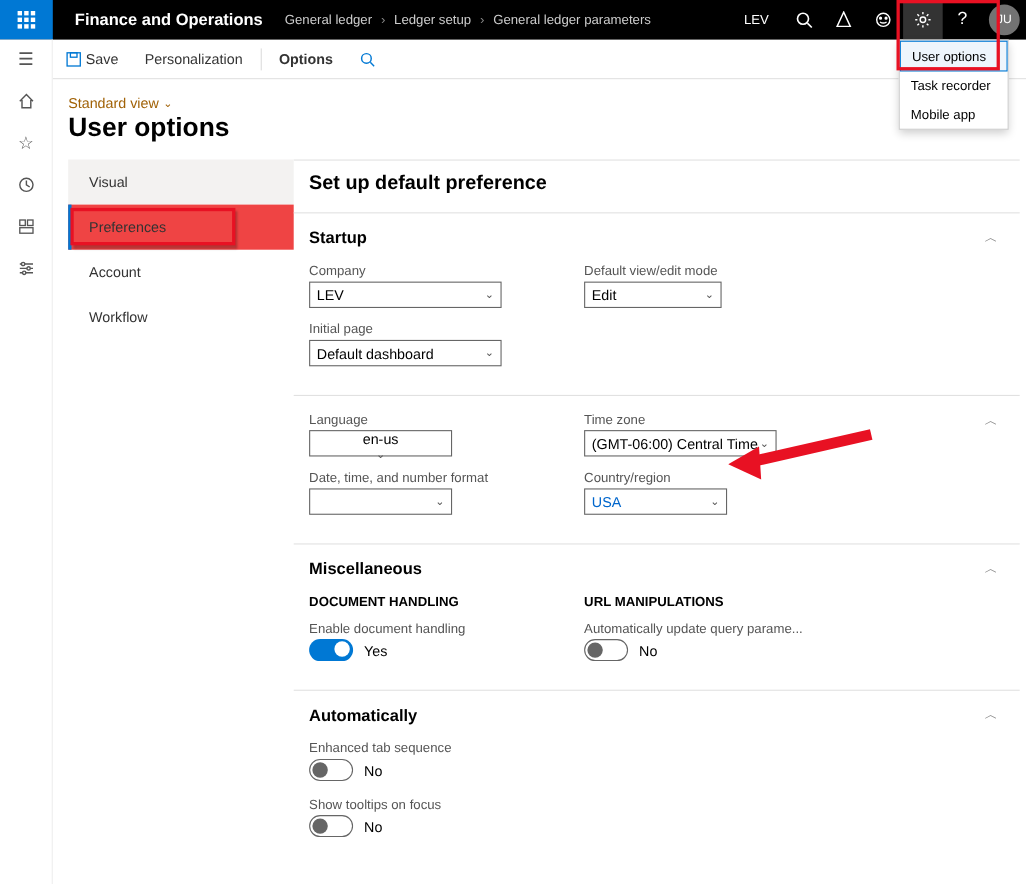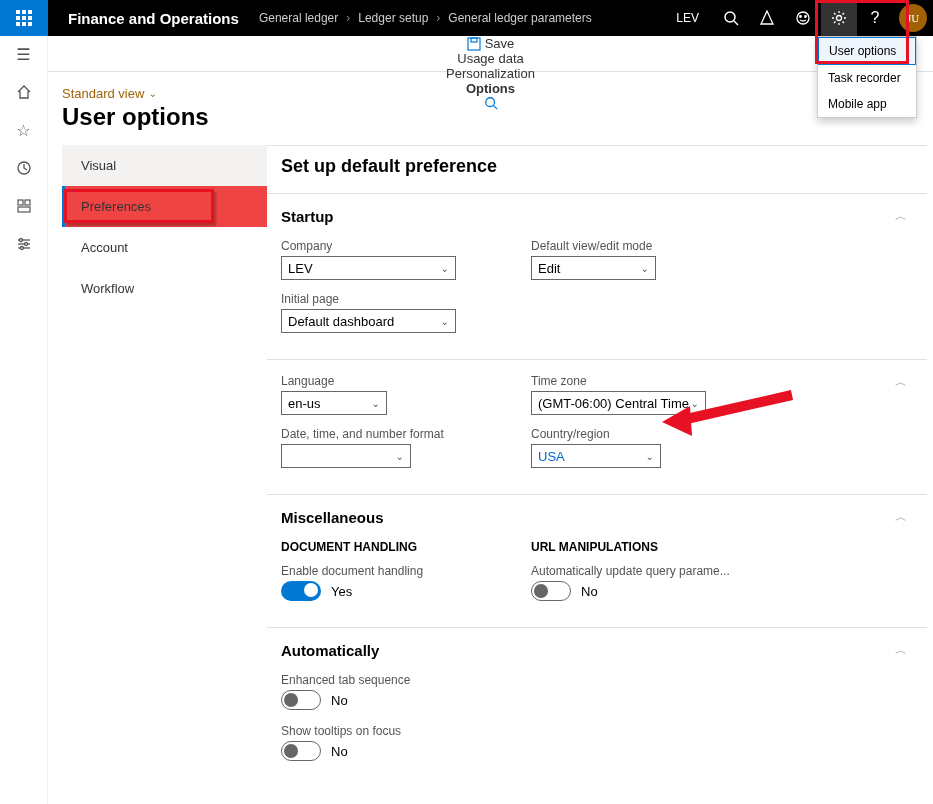--- a/index.html
+++ b/index.html
@@ -11,30 +11,30 @@
 .waffle-grid { display: grid; grid-template-columns: repeat(3,4px); grid-template-rows: repeat(3,4px); gap: 2px; }
 .waffle-grid span { background: #fff; width: 4px; height: 4px; }
 .app-title { font-weight: 600; font-size: 15px; padding: 0 20px; }
 .breadcrumb { display: flex; align-items: center; font-size: 12px; color: #ccc; gap: 8px; }
 .breadcrumb span.sep { color: #888; }
 .topbar-spacer { flex: 1; }
 .top-right { display: flex; align-items: center; height: 100%; }
 .company-tag { font-size: 12px; padding: 0 14px; }
 .top-icon { width: 36px; height: 36px; display: flex; align-items: center; justify-content: center; cursor: pointer; color: #fff; }
 .top-icon.settings { background: #333; }
-.avatar { width: 28px; height: 28px; border-radius: 50%; background: #a16207; color: #fff; font-size: 11px; display: flex; align-items: center; justify-content: center; margin: 0 6px; font-family: Liberation Serif, serif; }
+.avatar { width: 28px; height: 28px; border-radius: 50%; background: #737373; color: #fff; font-size: 11px; display: flex; align-items: center; justify-content: center; margin: 0 6px; }
 .red-box-top { position: absolute; border: 3px solid #e81123; top: 0; right: 24px; width: 94px; height: 64px; z-index: 50; pointer-events: none; }
 
 
 .settings-menu { position: absolute; top: 36px; right: 16px; width: 100px; background: #fff; border: 1px solid #ccc; box-shadow: 0 4px 8px rgba(0,0,0,0.2); z-index: 40; font-size: 12px; }
 .settings-menu .mi { padding: 6px 10px; cursor: pointer; }
 .settings-menu .mi.sel { border: 1px solid #0078d4; background: #eef5fc; }
 
 
-.actionbar { height: 36px; border-bottom: 1px solid #e1e1e1; display: flex; align-items: center; padding-left: 48px; font-size: 13px; color: #333; position: relative; flex-direction: column; }
+.actionbar { height: 36px; border-bottom: 1px solid #e1e1e1; display: flex; align-items: center; padding-left: 48px; font-size: 13px; color: #333; position: relative; }
 .actionbar .act { padding: 0 12px; height: 100%; display: flex; align-items: center; cursor: pointer; gap: 4px; }
 .actionbar .act.sel { font-weight: 600; }
 .actionbar .divider { width: 1px; height: 20px; background: #ddd; margin: 0 4px; }
 .close-x { position: absolute; right: 14px; color: #0078d4; font-size: 18px; cursor: pointer; }
 
 
 .leftrail { position: absolute; left: 0; top: 36px; width: 48px; bottom: 0; background: #fff; border-right: 1px solid #eee; display: flex; flex-direction: column; align-items: center; padding-top: 8px; gap: 18px; color: #555; }
 .leftrail .ri { width: 20px; height: 20px; display: flex; align-items: center; justify-content: center; cursor: pointer; font-size: 16px; }
 
 
@@ -141,21 +141,20 @@
 </div>
 
 <div class="actionbar">
   <div class="act">
     <svg width="14" height="14" viewBox="0 0 14 14" fill="none" stroke="#0078d4" stroke-width="1.2">
         <rect x="1" y="1" width="12" height="12"></rect>
         <rect x="4" y="1" width="6" height="4"></rect>
       </svg>
     <span>Save</span>
   </div>
-  <div class="act">Usage data</div>
   <div class="act">Personalization</div>
   <div class="divider"></div>
   <div class="act sel">Options</div>
   <div class="act">
     <svg width="14" height="14" viewBox="0 0 16 16" fill="none" stroke="#0078d4" stroke-width="1.5">
         <circle cx="7" cy="7" r="5"></circle>
         <line x1="11" y1="11" x2="15" y2="15"></line>
       </svg>
   </div>
   <div class="close-x">✕</div>
@@ -241,21 +240,21 @@
             </div>
           </div>
         </div>
       </div>
 
       <div class="section" style="position:relative;">
         <div class="collapse">︿</div>
         <div class="row">
           <div class="field">
             <div class="flabel">Language</div>
-            <div class="fcontrol" style="width:106px;">
+            <div class="fcontrol" style="width:130px;flex-direction:column;">
               <span>en-us</span>
               <span class="chev">⌄</span>
             </div>
           </div>
           <div class="field">
             <div class="flabel">Time zone</div>
             <div class="fcontrol">
               <span style="white-space:nowrap;overflow:hidden;">(GMT-06:00) Central Time (U...</span>
               <span class="chev">⌄</span>
             </div>

